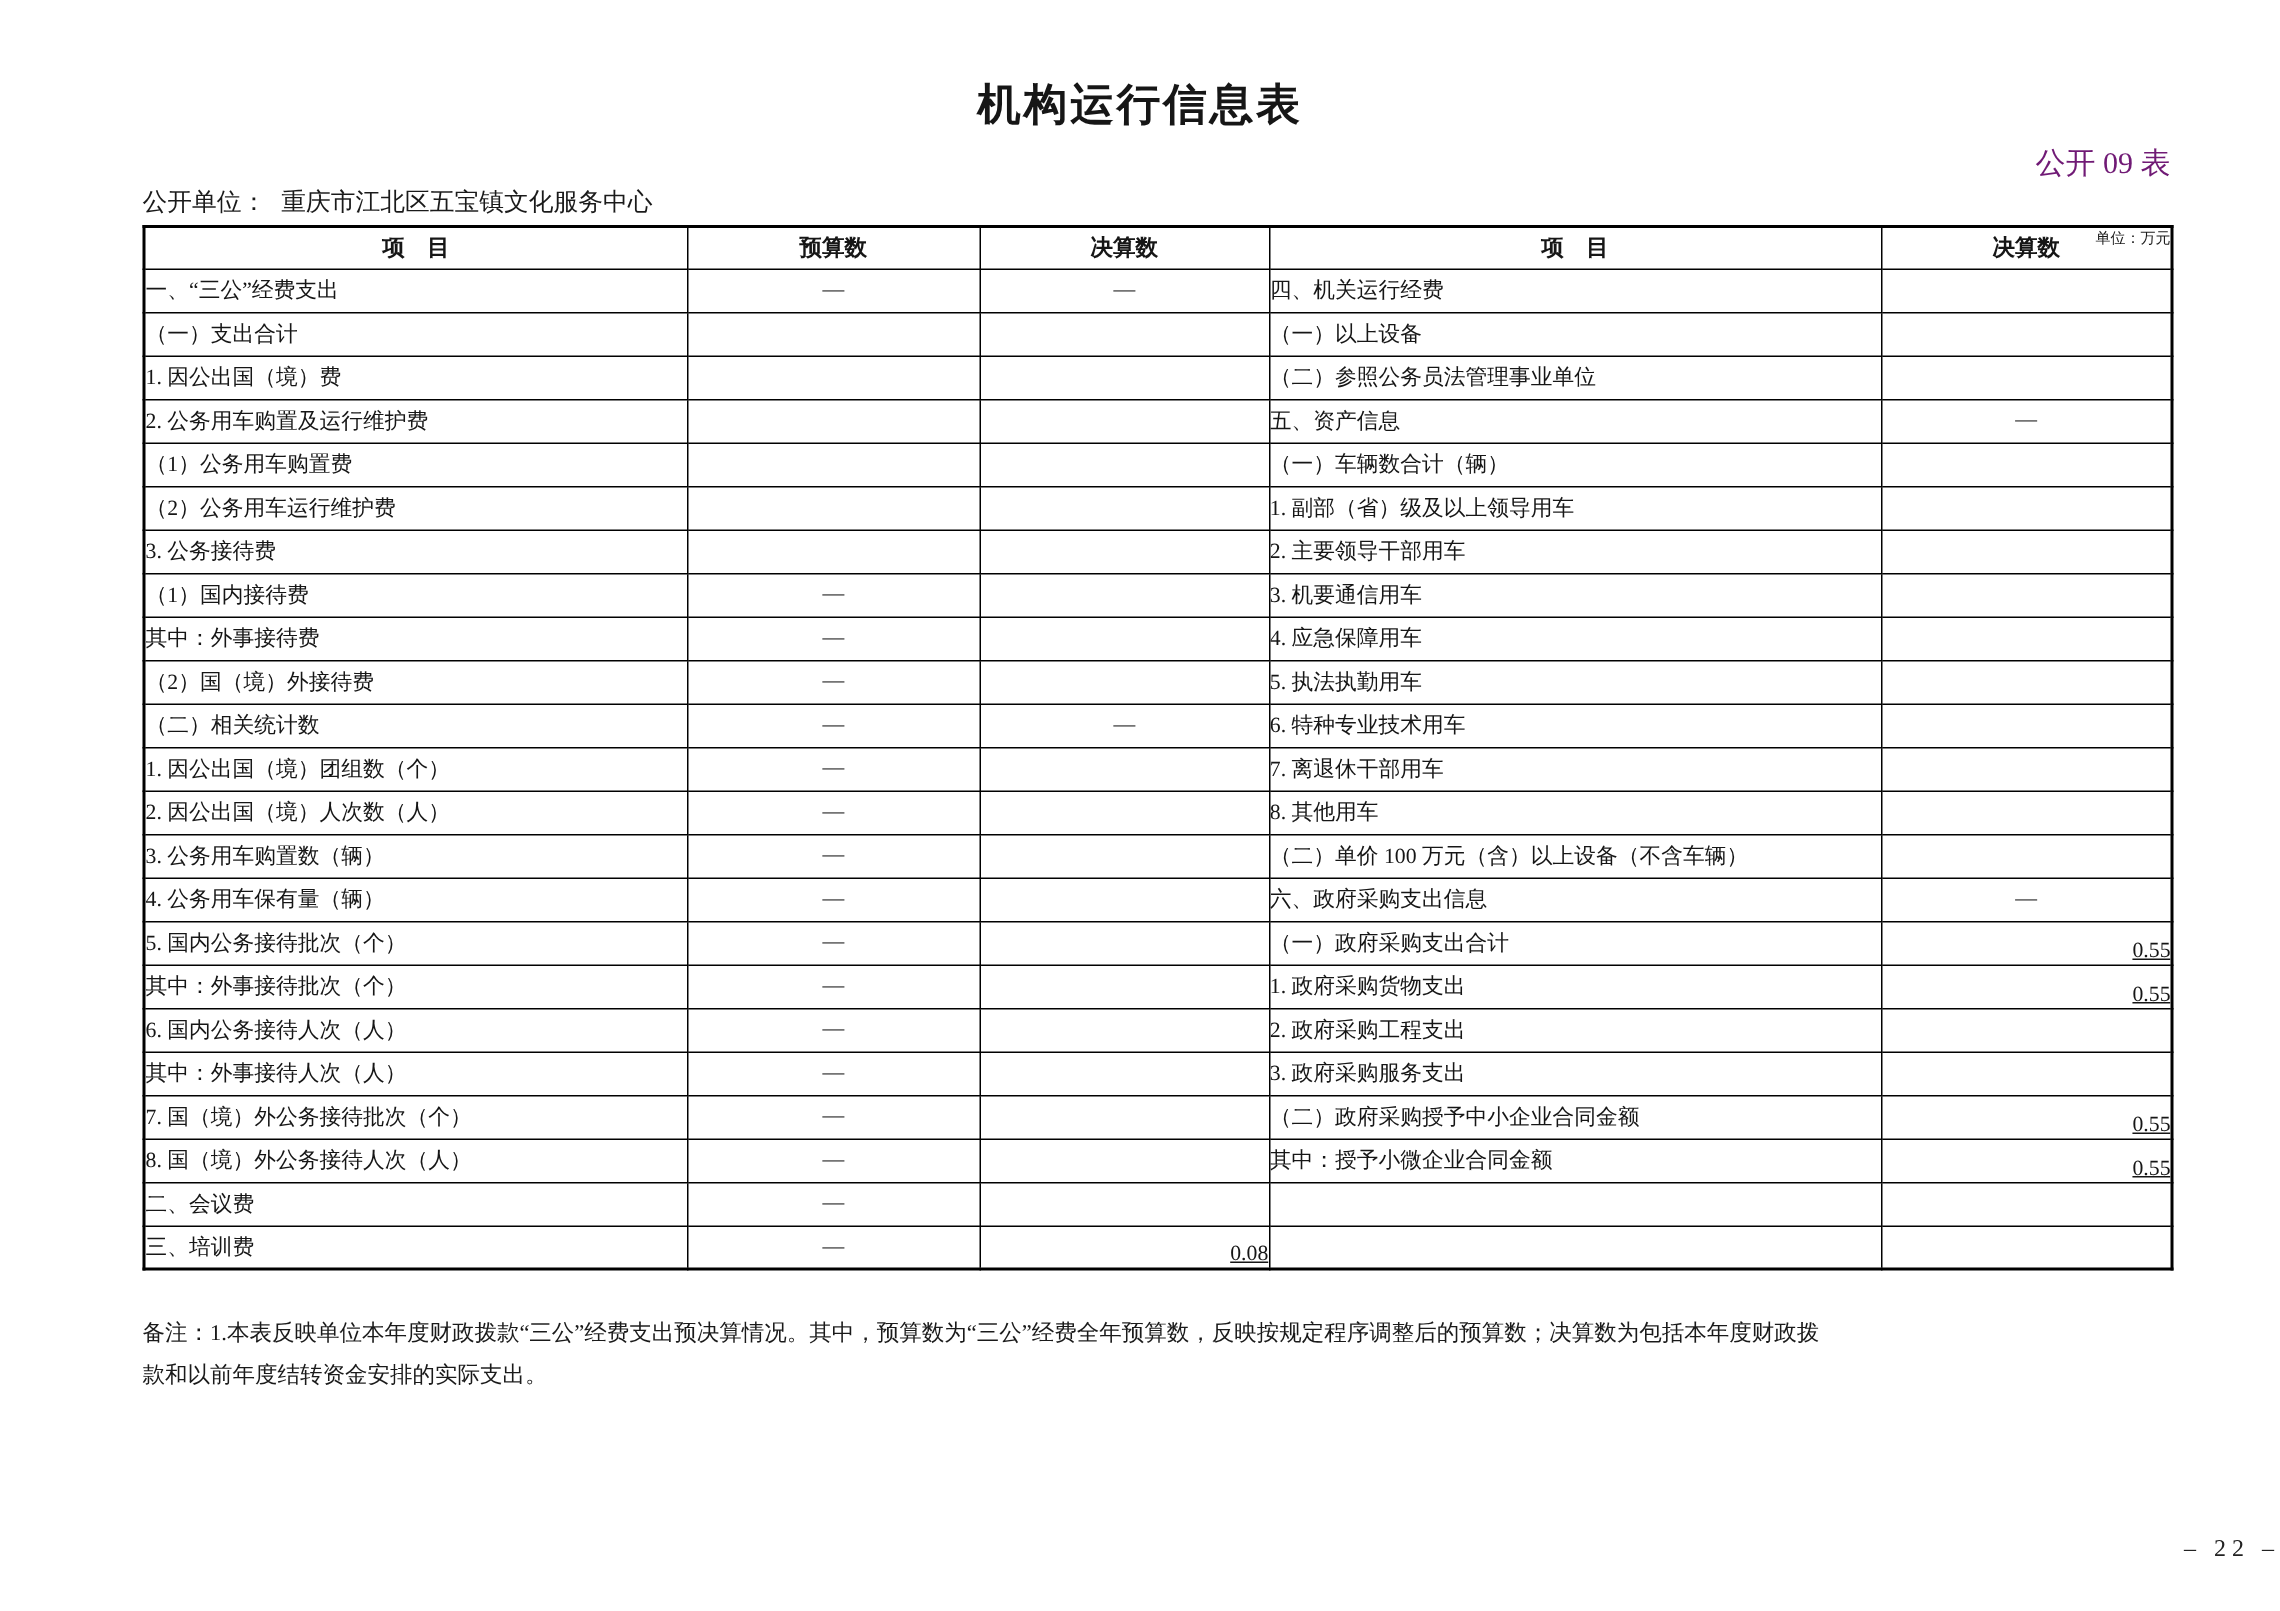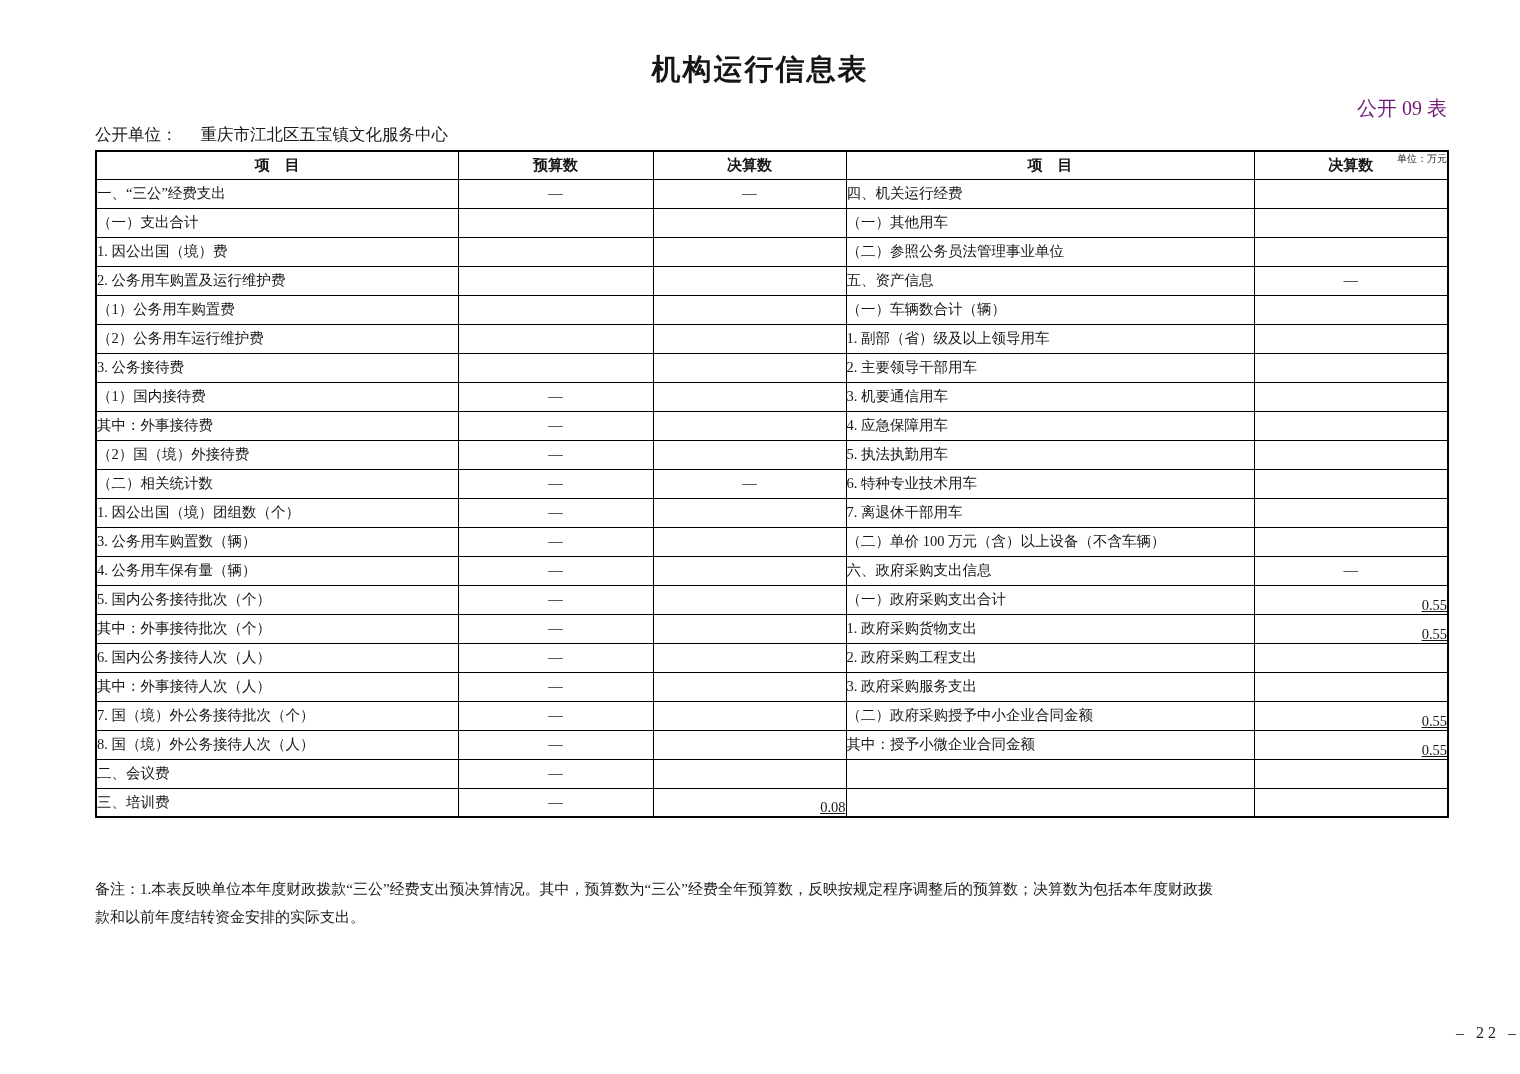--- a/index.html
+++ b/index.html
@@ -18,21 +18,21 @@
   }
   .table-code {
     position:absolute; top:95px; right:73px;
     font-size:20px; color:#701a75;
   }
   .unit-line {
     position:absolute; top:124px; left:95px; right:73px;
     font-size:16.5px; color:#1a1a1a;
   }
   .publisher { float:left; }
-  .publisher .pub-name { margin-left:23px; }
+  .publisher .pub-name { margin-left:10px; }
   .unit-note { float:right; font-size:10px;margin-top:28px; }
 
   table.main {
     position:absolute; top:150px; left:95px;
     width:1352px; border-collapse:collapse; table-layout:fixed;
     border:2px solid #000;
   }
   table.main td, table.main th {
     border:1px solid #000;
     font-size:14.5px; font-weight:normal;
@@ -101,21 +101,21 @@
           <td class="item ind0">一、“三公”经费支出</td>
           <td class="dash">—</td>
           <td class="dash">—</td>
           <td class="item ind0">四、机关运行经费</td>
           <td class="empty"></td>
         </tr>
         <tr>
           <td class="item ind1">（一）支出合计</td>
           <td class="empty"></td>
           <td class="empty"></td>
-          <td class="item ind1">（一）其他用车</td>
+          <td class="item ind1">（一）以上设备</td>
           <td class="empty"></td>
         </tr>
         <tr>
           <td class="item ind2">1. 因公出国（境）费</td>
           <td class="empty"></td>
           <td class="empty"></td>
           <td class="item ind1">（二）参照公务员法管理事业单位</td>
           <td class="empty"></td>
         </tr>
         <tr>
@@ -172,20 +172,27 @@
           <td class="dash">—</td>
           <td class="dash">—</td>
           <td class="item ind2">6. 特种专业技术用车</td>
           <td class="empty"></td>
         </tr>
         <tr>
           <td class="item ind2">1. 因公出国（境）团组数（个）</td>
           <td class="dash">—</td>
           <td class="empty"></td>
           <td class="item ind2">7. 离退休干部用车</td>
+          <td class="empty"></td>
+        </tr>
+        <tr>
+          <td class="item ind2">2. 因公出国（境）人次数（人）</td>
+          <td class="dash">—</td>
+          <td class="empty"></td>
+          <td class="item ind2">8. 其他用车</td>
           <td class="empty"></td>
         </tr>
         <tr>
           <td class="item ind2">3. 公务用车购置数（辆）</td>
           <td class="dash">—</td>
           <td class="empty"></td>
           <td class="item ind1">（二）单价 100 万元（含）以上设备（不含车辆）</td>
           <td class="empty"></td>
         </tr>
         <tr>

